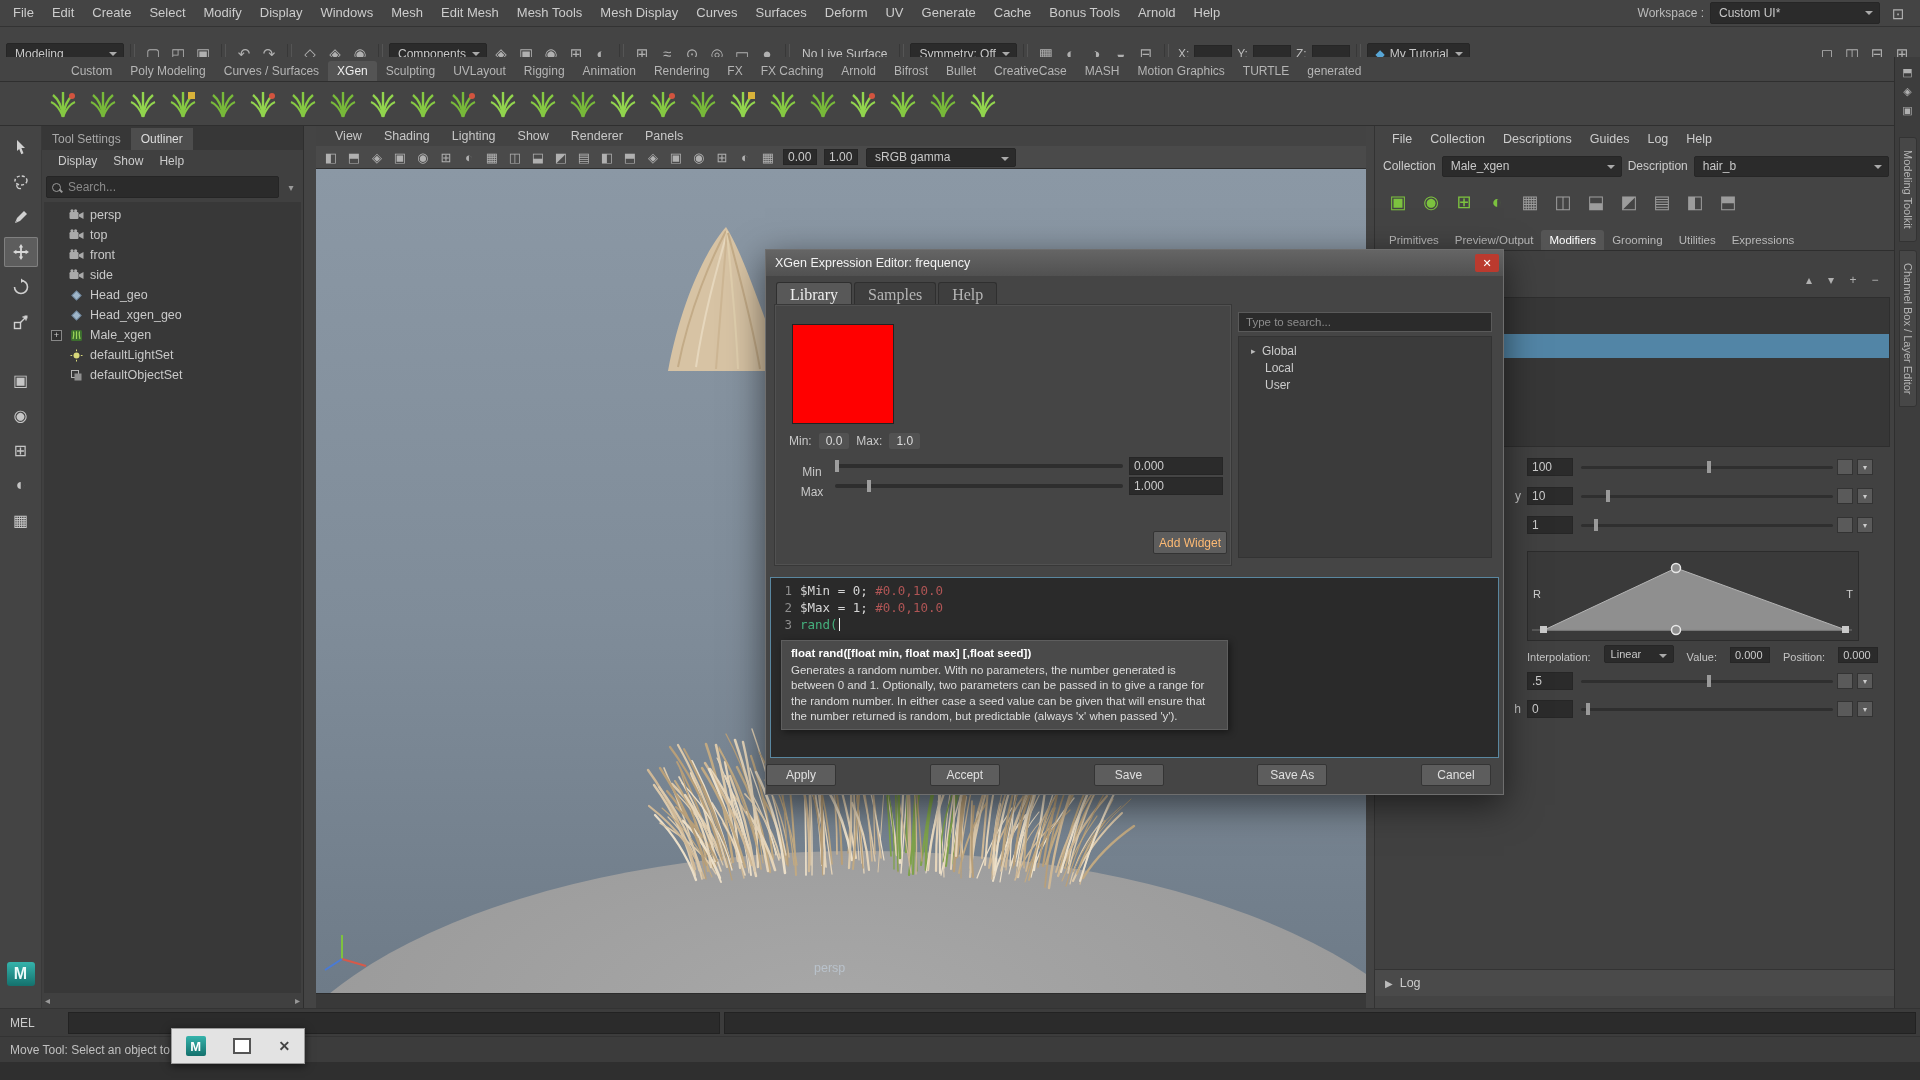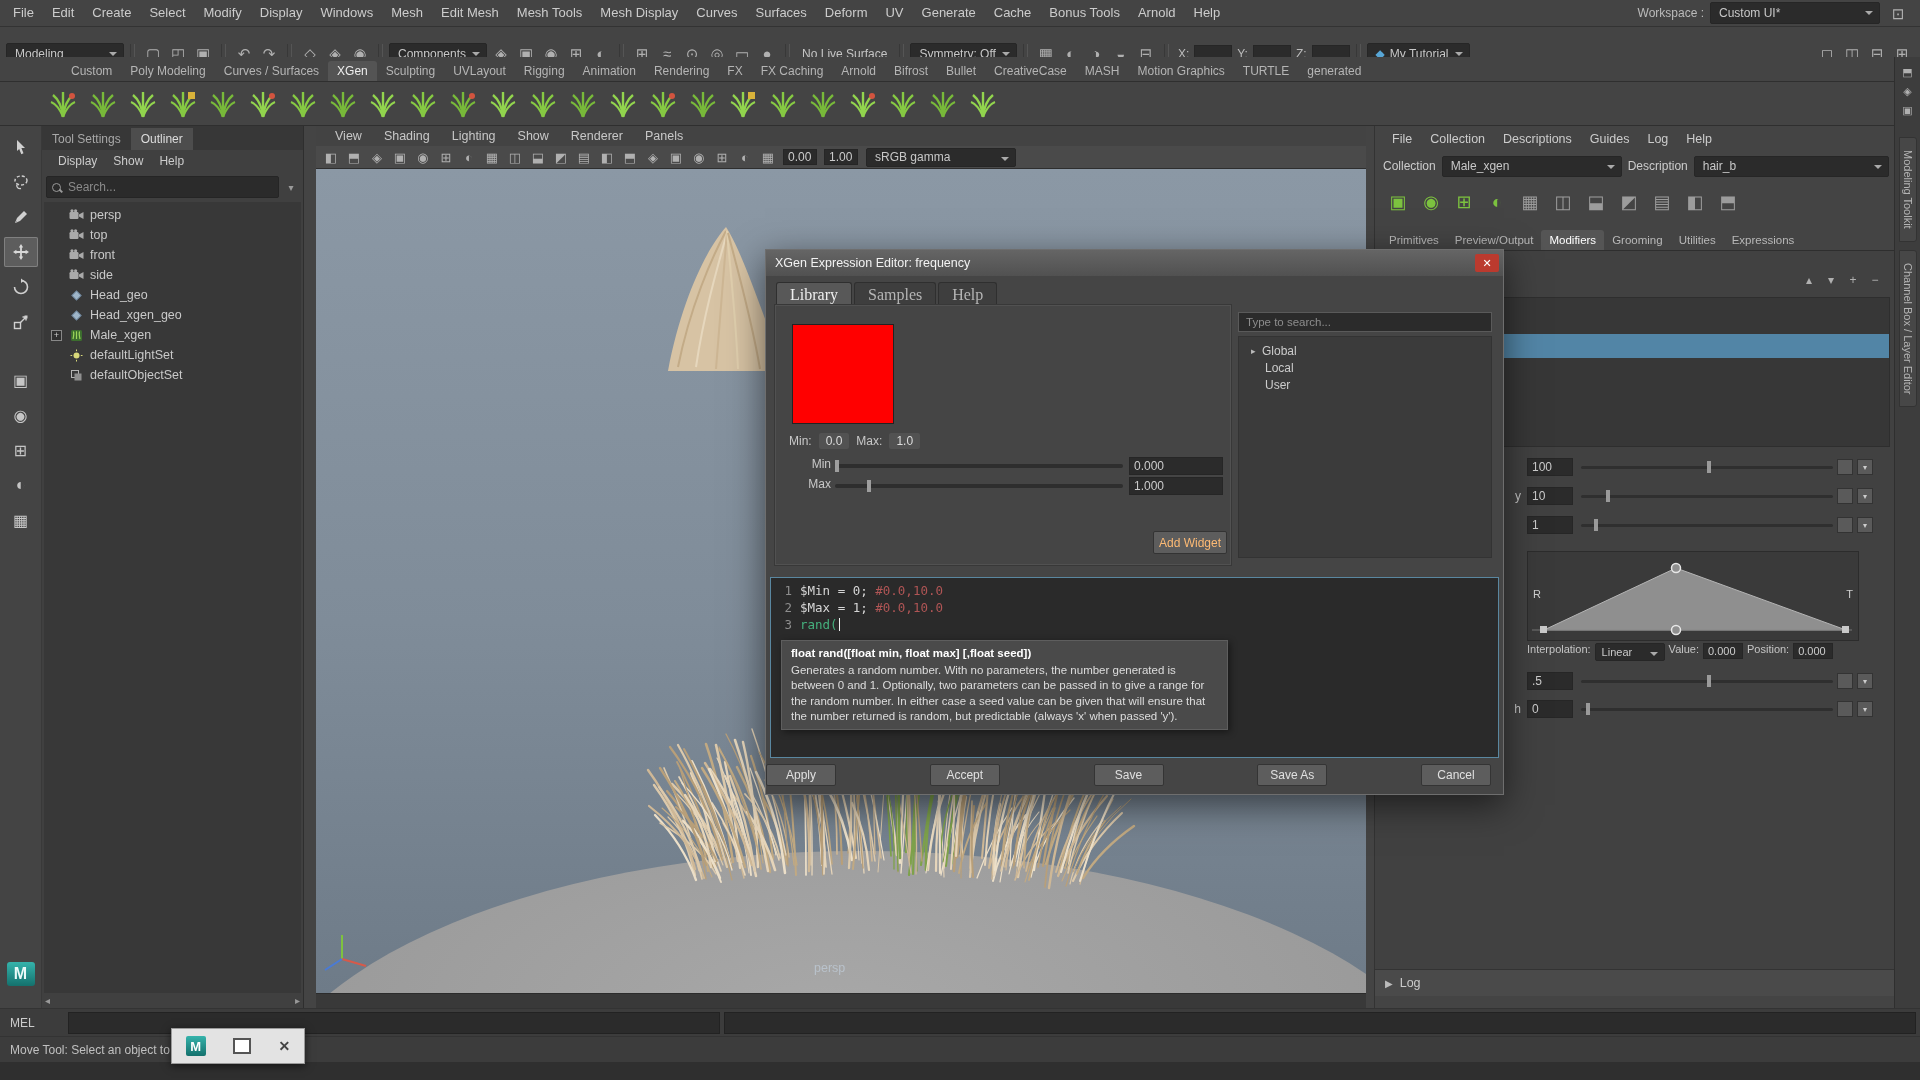--- a/index.html
+++ b/index.html
@@ -93,21 +93,21 @@
   .mod-selected{position:absolute;left:0;right:0;top:36px;height:24px;background:#5285a6;}
   .attr-row{position:absolute;left:0;right:0;height:24px;display:flex;align-items:center;}
   .frag{width:146px;text-align:right;padding-right:6px;font-size:12px;color:#c5c5c5;flex:0 0 auto;}
   .attr-field{width:46px;flex:0 0 auto;}
   .attr-slider{position:relative;height:16px;width:252px;margin-left:8px;flex:0 0 auto;}
   .sl-groove{position:absolute;left:0;right:0;top:6.5px;height:3px;background:#2f2f2f;border-radius:2px;}
   .sl-handle{position:absolute;width:4px;height:12px;top:2px;background:#9a9a9a;}
   .mini-btn{width:14px;height:14px;background:#5a5a5a;border:1px solid #333;margin-left:4px;display:inline-flex;align-items:center;justify-content:center;font-size:8px;color:#ccc;flex:0 0 auto;}
   .ramp{position:absolute;left:152px;top:300px;width:330px;height:88px;background:#3a3a3a;border:1px solid #2c2c2c;}
   .ramp-label{position:absolute;top:36px;font-size:11px;color:#d0d0d0;}
-  .interp-row{position:absolute;left:152px;top:392px;height:20px;display:flex;align-items:flex-start;gap:4px;font-size:11px;color:#c5c5c5;}
+  .interp-row{position:absolute;left:152px;top:392px;height:20px;display:flex;align-items:flex-end;gap:13px;font-size:11px;color:#c5c5c5;}
   .interp-row .dropdown{height:16px;font-size:11px;padding:0 16px 0 6px;min-width:46px;}
   .interp-row .field{height:16px;min-width:40px;font-size:11px;}
   .log-row{height:26px;background:#4a4a4a;display:flex;align-items:center;padding-left:10px;gap:7px;border-top:1px solid #333;font-size:12.5px;}
   .log-arrow{color:#bbb;font-size:10px;}
   .xg-filler{height:12px;background:#444;}
 
   
   #rightstrip{left:1894px;top:57px;width:26px;height:951px;background:#3d3d3d;border-left:1px solid #2f2f2f;display:flex;flex-direction:column;align-items:center;padding-top:6px;gap:10px;box-sizing:border-box;}
   #rightstrip .tb-icon{width:20px;height:18px;font-size:11px;}
   .vtab{writing-mode:vertical-rl;font-size:11px;color:#b5b5b5;background:#474747;border:1px solid #333;border-radius:0 3px 3px 0;padding:12px 2px;white-space:nowrap;}
@@ -131,21 +131,21 @@
   .dlg-title{height:26px;background:linear-gradient(#656565,#515151);display:flex;align-items:center;padding-left:9px;font-size:12.5px;color:#f2f2f2;}
   .dlg-close{margin-left:auto;width:24px;height:18px;background:#bb3a2e;display:flex;align-items:center;justify-content:center;color:#fff;margin-right:4px;border-radius:2px;font-size:11px;}
   .dlg-tabs{position:absolute;left:10px;top:32px;display:flex;gap:2px;}
   .dlg-tab{padding:3px 13px;font-size:16px;background:#3e3e3e;border:1px solid #2f2f2f;border-bottom:none;color:#b5b5b5;border-radius:3px 3px 0 0;font-family:Liberation Serif, serif;}
   .dlg-tab.active{background:#585858;color:#eee;}
   .lib-frame{position:absolute;left:8px;top:54px;width:456px;height:260px;border:1px solid #383838;box-shadow:inset 0 0 0 1px #515151;background:#454545;}
   .swatch{position:absolute;left:17px;top:19px;width:100px;height:98px;border:1px solid #222;}
   .range-row{position:absolute;left:14px;top:128px;display:flex;gap:7px;align-items:center;font-size:12px;color:#c8c8c8;}
   .chip{background:#525252;padding:1px 7px;border-radius:2px;color:#ddd;}
   .mm-row{position:absolute;left:0;height:18px;width:100%;}
-  .mm-label{position:absolute;left:18px;width:38px;text-align:right;font-size:12px;color:#c8c8c8;top:0;}
+  .mm-label{position:absolute;left:18px;width:38px;text-align:center;font-size:12px;color:#c8c8c8;top:8px;}
   .dlg-slider{position:absolute;left:60px;top:0;width:288px;height:18px;}
   .dlg-slider .groove{position:absolute;left:0;right:0;top:7px;height:4px;background:#2e2e2e;border-radius:2px;}
   .dlg-slider .handle{position:absolute;top:3px;width:4px;height:12px;background:#9e9e9e;}
   .mm-value{position:absolute;left:354px;top:0;width:94px;height:18px;}
   .addwidget{position:absolute;left:378px;top:226px;width:72px;height:21px;background:#5d5d5d;border:1px solid #333;border-radius:2px;display:flex;align-items:center;justify-content:center;font-size:12px;color:#fdba74;}
   .search-panel{position:absolute;left:472px;top:62px;width:254px;height:246px;}
   .search-field{height:20px;background:#2b2b2b;border:1px solid #5a5a5a;display:flex;align-items:center;padding:0 5px;box-sizing:border-box;}
   .search-field input{background:transparent;border:none;color:#ccc;font-size:11.5px;width:100%;outline:none;font-family:inherit;}
   .search-field input::placeholder{color:#8d8d8d;}
   .dlg-tree{position:absolute;top:24px;bottom:0;left:0;right:0;background:#3b3b3b;border:1px solid #333;padding-top:5px;}

